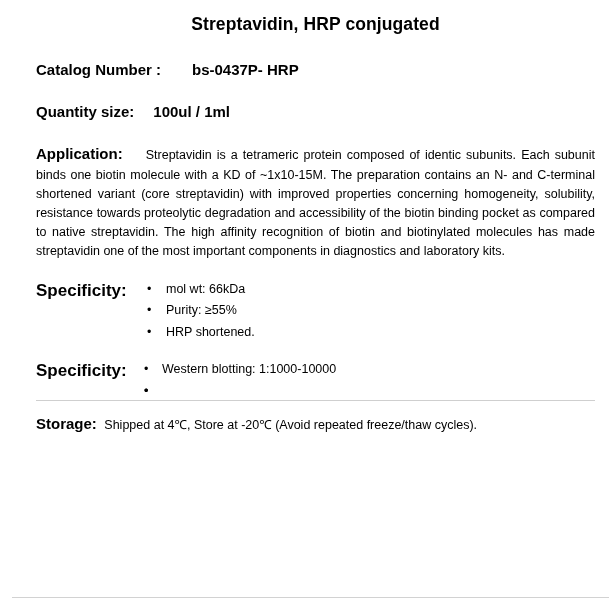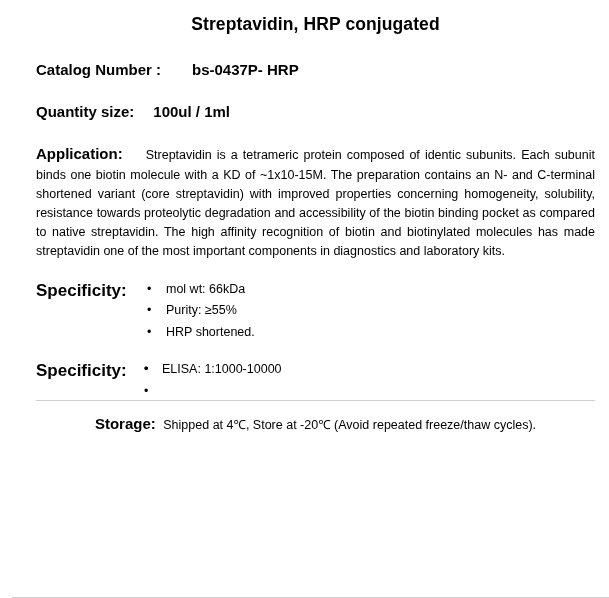--- a/index.html
+++ b/index.html
@@ -87,21 +87,20 @@
   .spec-list li { padding-left: 22px; }
   .spec-list li .bullet { left: 3px; }
 
   .divider {
     border: none;
     border-top: 1px solid #cfcfcf;
     margin: 14px 0 12px 0;
   }
   .storage-row {
     font-size: 12.5px;
-    text-align: center;
   }
   .storage-row .field-label { margin-right: 4px; }
   .bottom-rule {
     position: absolute;
     left: 0;
     right: 0;
     bottom: 0;
     border-top: 1px solid #d2d2d2;
   }
 </style>
@@ -146,24 +145,24 @@
         <span>HRP shortened.</span>
       </li>
     </ul>
   </div>
 
   <div class="section">
     <div class="section-label">Specificity:</div>
     <ul class="section-list">
       <li>
         <span class="bullet">•</span>
+        <span>Western blotting: 1:1000-10000</span>
       </li>
       <li>
         <span class="bullet">•</span>
-        <span>ELISA: 1:1000-10000</span>
       </li>
       <li>
         <span class="bullet">•</span>
       </li>
     </ul>
   </div>
 
   <hr class="divider">
 
   <div class="storage-row">

